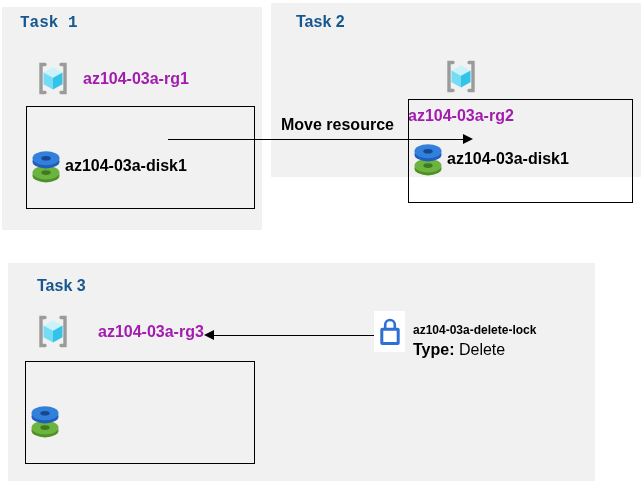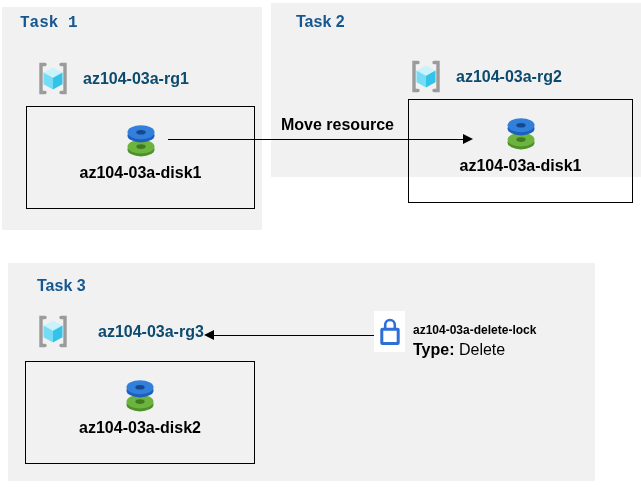--- a/index.html
+++ b/index.html
@@ -8,25 +8,25 @@
   .panel{position:absolute;background:#F1F1F1;}
   #task1-panel{left:2px;top:7px;width:260px;height:223px;}
   #task2-panel{left:271px;top:3px;width:370px;height:174px;}
   #task3-panel{left:8px;top:263px;width:587px;height:218px;}
   .task-title{position:absolute;margin:0;font-size:16px;font-weight:700;color:#16578F;line-height:1.1;white-space:nowrap;}
   #task1-title{left:18px;top:8px;font-family:Liberation Mono, monospace;}
   #task2-title{left:25px;top:10px;}
   #task3-title{left:29px;top:14px;}
   .rg-row{position:absolute;display:flex;align-items:center;gap:12px;}
   #rg-row-1{left:33px;top:53px;}
-  #rg-row-2{left:137px;top:55px;}
+  #rg-row-2{left:137px;top:55px;flex-direction:column;}
   #rg-row-3{left:27px;top:50px;gap:27px;}
-  .rg-label{font-size:16px;font-weight:700;color:#0c4a6e;white-space:nowrap;}
+  .rg-label{font-size:16px;font-weight:700;color:#a21caf;white-space:nowrap;}
   .res-box{position:absolute;box-sizing:border-box;border:1.5px solid #000;
-           display:flex;flex-direction:column;align-items:center;padding-top:16px;gap:7px;}
+           display:flex;align-items:center;padding-top:16px;}
   #res-box-1{left:24px;top:99px;width:229px;height:103px;}
   #res-box-2{left:137px;top:96px;width:225px;height:104px;}
   #res-box-3{left:17px;top:98px;width:230px;height:103px;}
   .res-label{font-size:16px;font-weight:700;color:#000;white-space:nowrap;}
   .arrow-line{position:absolute;height:0;border-top:1.6px solid #000;}
   #move-arrow-line{left:168px;top:139px;width:297px;}
   #lock-arrow-line{left:213px;top:335px;width:161px;}
   .arrow-head-r{position:absolute;width:0;height:0;border-top:5.5px solid transparent;
                 border-bottom:5.5px solid transparent;border-left:10px solid #000;left:463px;top:134px;}
   .arrow-head-l{position:absolute;width:0;height:0;border-top:5.5px solid transparent;
@@ -107,21 +107,20 @@
     </div>
     <div class="res-box" id="res-box-3">
       <svg width="38" height="34" viewBox="0 0 38 34">
         <ellipse cx="19" cy="26.4" rx="13.5" ry="7" fill="#4E9126"></ellipse>
         <ellipse cx="19" cy="23.6" rx="13.5" ry="7" fill="#6CB33F"></ellipse>
         <ellipse cx="19" cy="23.6" rx="4.6" ry="2.3" fill="#3F7A1E"></ellipse>
         <ellipse cx="19" cy="12.4" rx="13.5" ry="7" fill="#1E5FBE"></ellipse>
         <ellipse cx="19" cy="9.2" rx="13.5" ry="7" fill="#3380DC"></ellipse>
         <ellipse cx="19" cy="9.2" rx="4.6" ry="2.3" fill="#16488F"></ellipse>
       </svg>
-      <span class="res-label">az104-03a-disk2</span>
     </div>
   </section>
 
   <div class="move-label">Move resource</div>
   <div class="arrow-line" id="move-arrow-line"></div>
   <div class="arrow-head-r"></div>
 
   <div class="arrow-line" id="lock-arrow-line"></div>
   <div class="arrow-head-l"></div>
 

